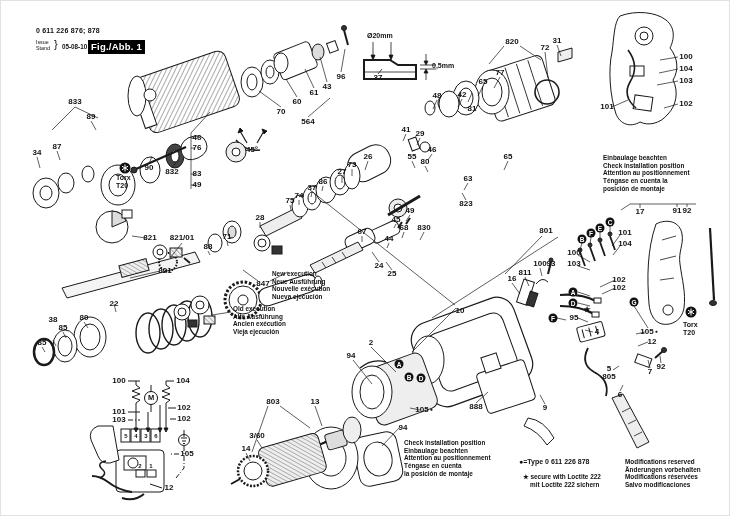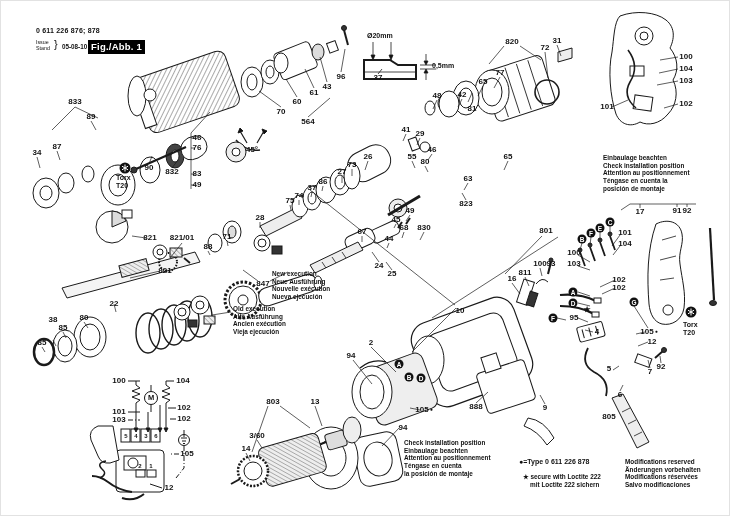--- a/index.html
+++ b/index.html
@@ -479,21 +479,21 @@
       <div class="plabel" style="left: 619px; top: 280px;">102</div>
       <div class="plabel" style="left: 619px; top: 288px;">102</div>
       <div class="plabel" style="left: 625px; top: 233px;">101</div>
       <div class="plabel" style="left: 625px; top: 244px;">104</div>
       <div class="plabel" style="left: 640px; top: 212px; text-align: center;">17</div>
       <div class="plabel" style="left: 677px; top: 211px;">91</div>
       <div class="plabel" style="left: 687px; top: 211px;">92</div>
       <div class="plabel" style="left: 649px; top: 332px;">105<span class="dot">●</span></div>
       <div class="plabel" style="left: 652px; top: 342px;">12</div>
       <div class="plabel" style="left: 609px; top: 369px;">5</div>
-      <div class="plabel" style="left: 609px; top: 377px; margin-top: 40px;">805</div>
+      <div class="plabel" style="left: 609px; top: 377px;">805</div>
       <div class="plabel" style="left: 620px; top: 395px;">6</div>
       <div class="plabel" style="left: 650px; top: 372px;">7</div>
       <div class="plabel" style="left: 661px; top: 367px;">92</div>
       <div class="plabel" style="left: 686px; top: 57px;">100</div>
       <div class="plabel" style="left: 686px; top: 69px;">104</div>
       <div class="plabel" style="left: 686px; top: 81px;">103</div>
       <div class="plabel" style="left: 686px; top: 104px;">102</div>
       <div class="plabel" style="left: 607px; top: 107px;">101</div>
       <div class="marker" style="left: 582px; top: 239px;">B</div>
       <div class="marker" style="left: 591px; top: 233px;">F</div>

